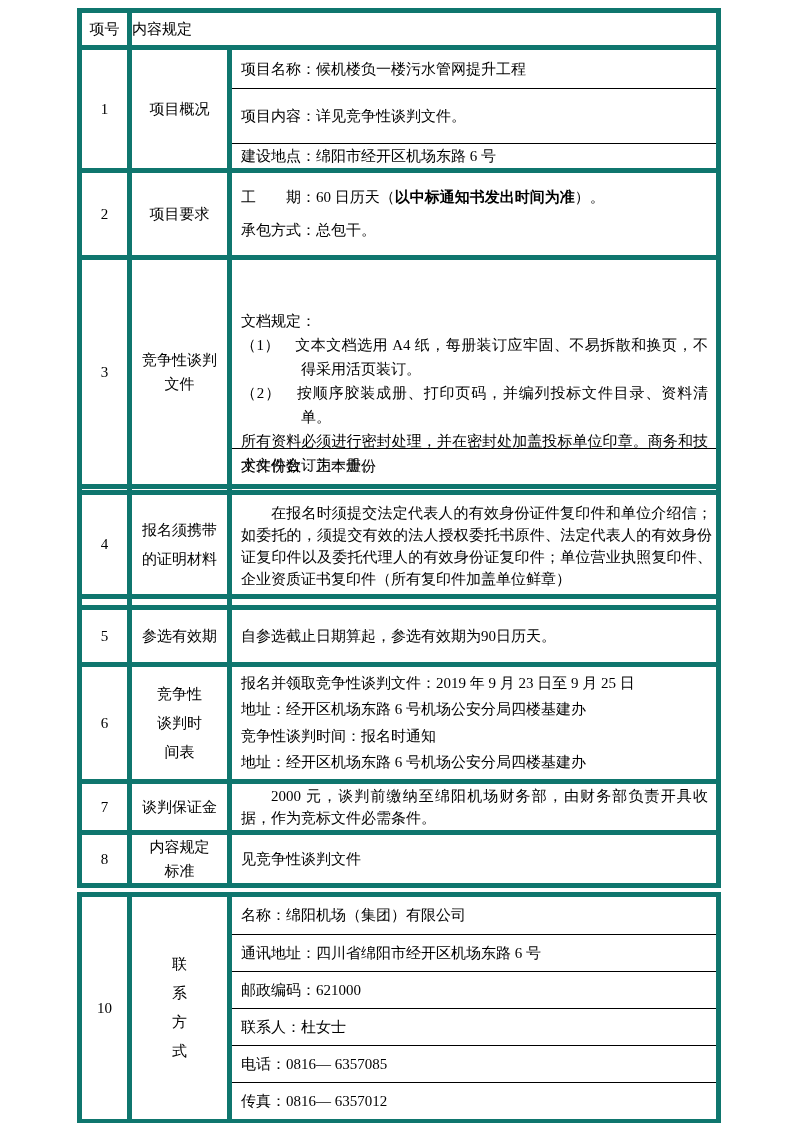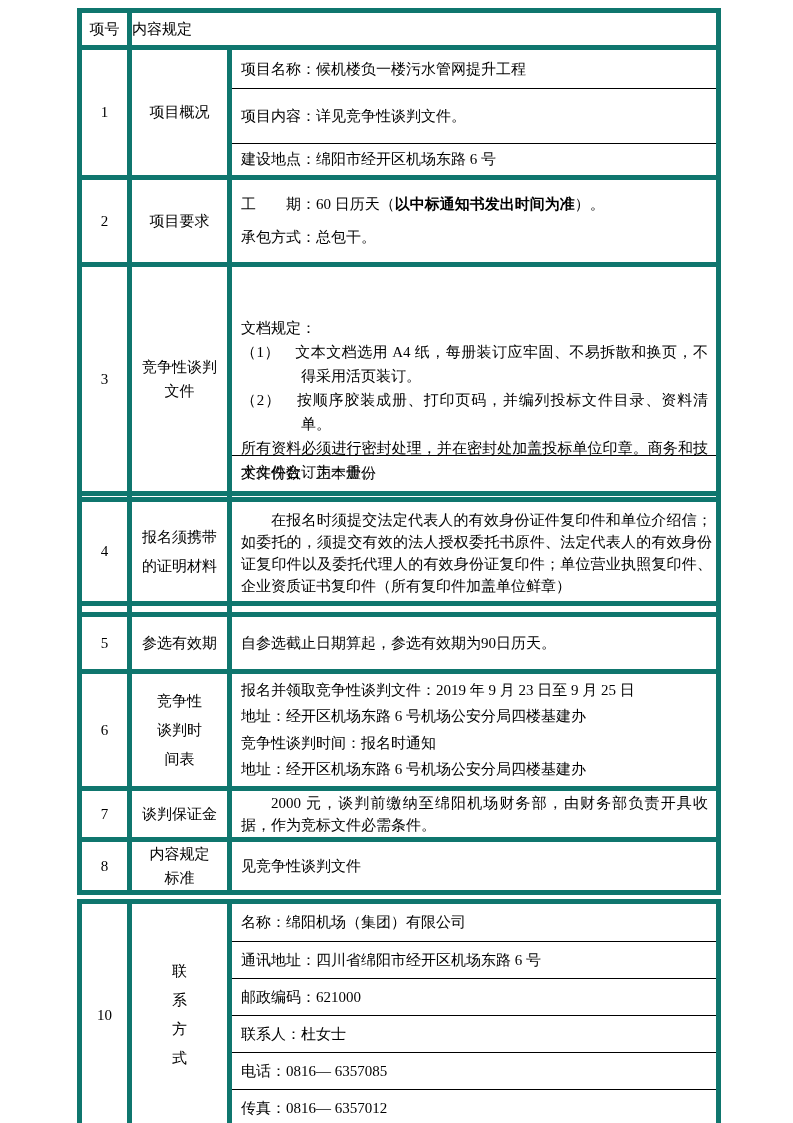--- a/index.html
+++ b/index.html
@@ -86,21 +86,21 @@
       <td class="num" style="height:37px">项号</td>
       <td colspan="2" style="">内容规定</td>
     </tr>
 
     <tr>
       <td class="num">1</td>
       <td class="lbl">项目概况</td>
       <td class="stackcell">
         <div class="sub" style="height:38px">项目名称：候机楼负一楼污水管网提升工程</div>
         <div class="sub" style="height:55px">项目内容：详见竞争性谈判文件。</div>
-        <div class="sub" style="height:32px">建设地点：绵阳市经开区机场东路 6 号</div>
+        <div class="sub" style="height:25px">建设地点：绵阳市经开区机场东路 6 号</div>
       </td>
     </tr>
 
     <tr class="major">
       <td class="num">2</td>
       <td class="lbl">项目要求</td>
       <td>
         <div class="twolines">
           <div><span>工　　期：60 日历天（</span><span class="b">以中标通知书发出时间为准</span><span>）。</span></div>
           <div>承包方式：总包干。</div>

